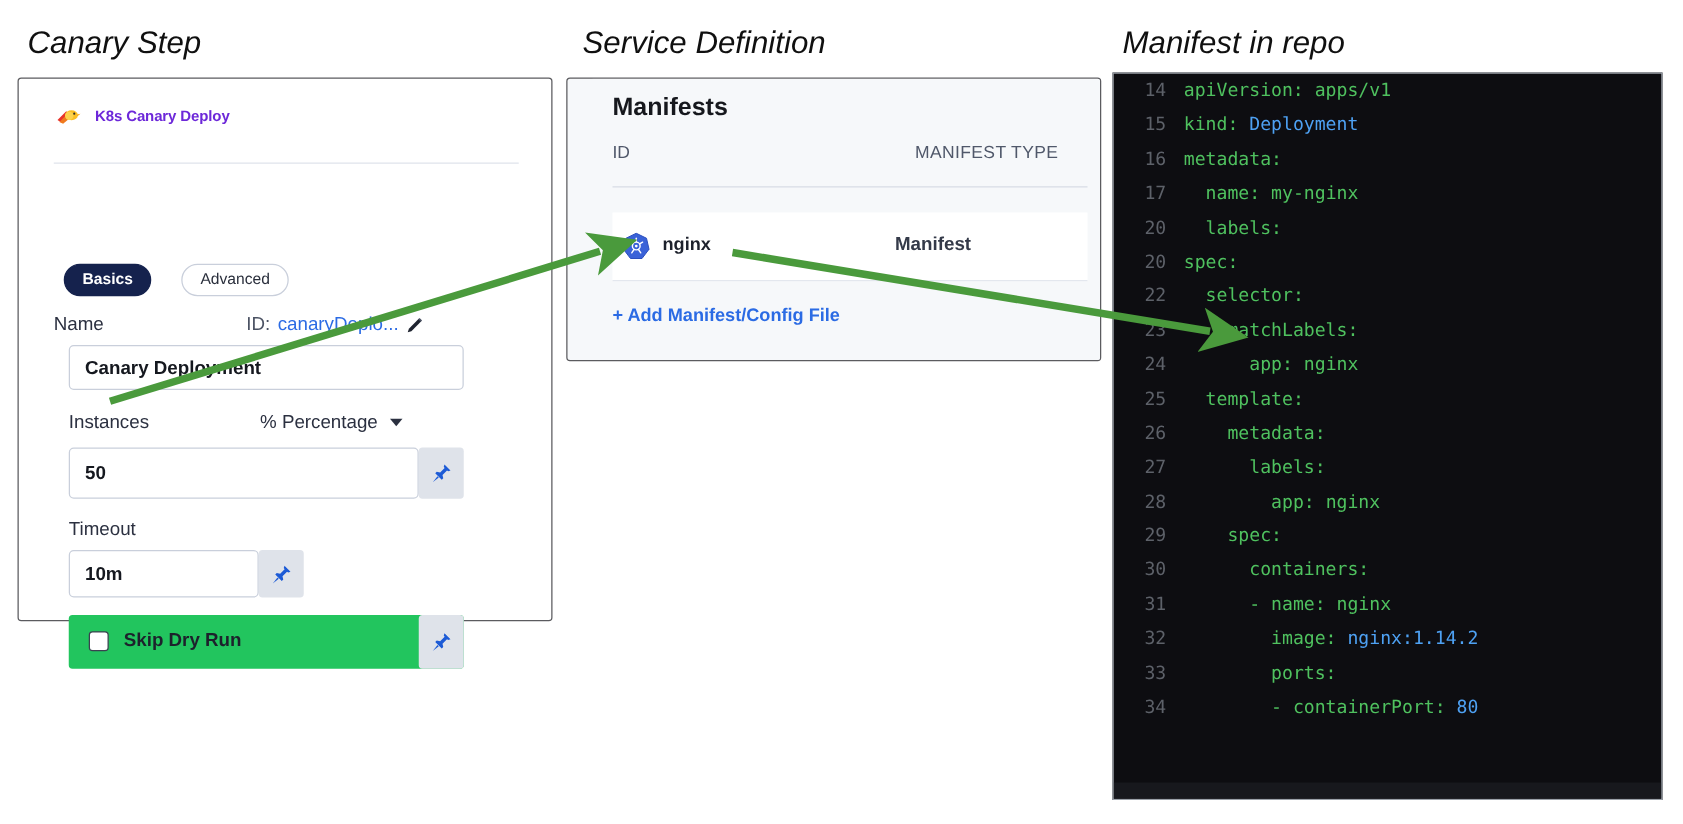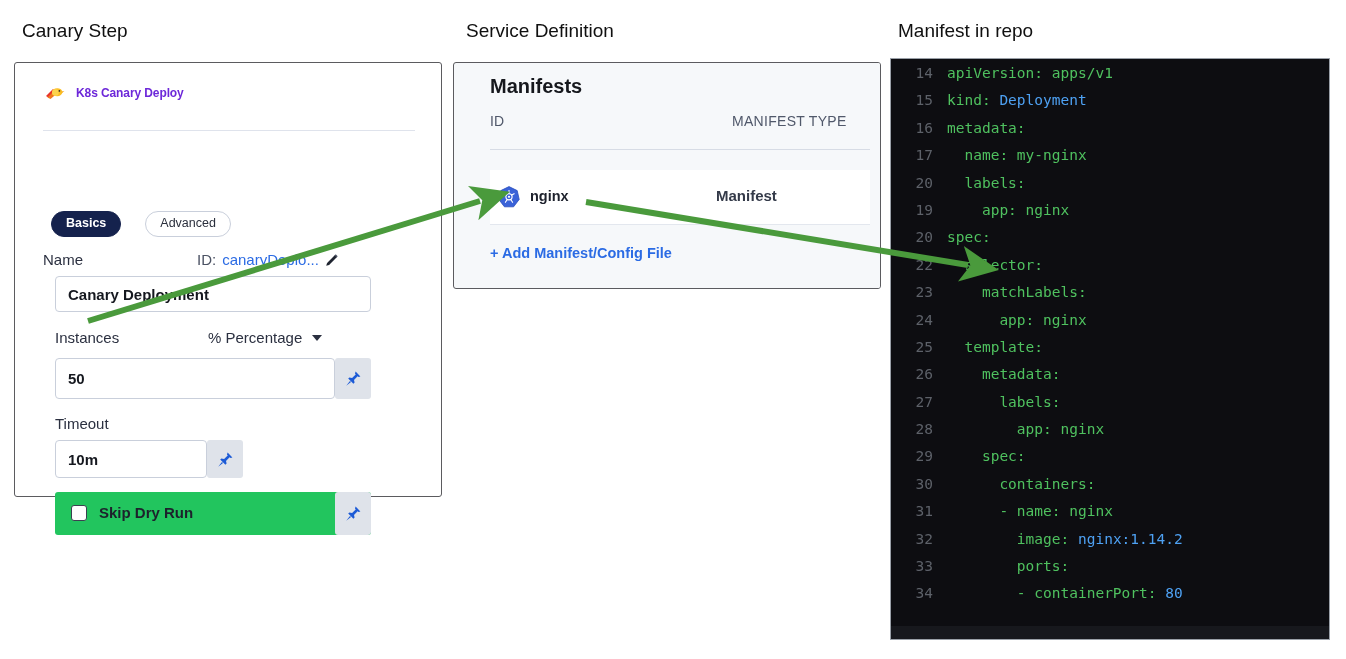--- a/index.html
+++ b/index.html
@@ -10,24 +10,25 @@
     width: 1346px; height: 659px;
     position: relative;
     font-family: "Liberation Sans", sans-serif;
     -webkit-font-smoothing: antialiased;
   }
   .stage { position: absolute; left:0; top:0; width:1346px; height:659px; }
 
   
   .caption {
     position: absolute;
-    font-size: 19px;
+    font-size: 25px;
     color: #101010;
     font-family: "Liberation Sans", sans-serif;
     white-space: nowrap;
+    font-style: italic;
   }
   #cap-1 { left: 22px;  top: 20px; }
   #cap-2 { left: 466px; top: 20px; }
   #cap-3 { left: 898px; top: 20px; }
 
   
   #card-canary {
     position: absolute;
     left: 14px; top: 62px;
     width: 428px; height: 435px;
@@ -309,21 +310,20 @@
     </div>
   </div>
 
   <div id="card-code">
     <div class="codebody" id="codebody">
         <span class="cline"><span class="lnum">14</span><span class="k-key">apiVersion:</span> <span class="k-plain">apps/v1</span></span>
         <span class="cline"><span class="lnum">15</span><span class="k-key">kind:</span> <span class="k-val">Deployment</span></span>
         <span class="cline"><span class="lnum">16</span><span class="k-key">metadata:</span></span>
         <span class="cline"><span class="lnum">17</span>  <span class="k-key">name:</span> <span class="k-plain">my-nginx</span></span>
         <span class="cline"><span class="lnum">20</span>  <span class="k-key">labels:</span></span>
-        <span class="cline"><span class="lnum">19</span>    <span class="k-key">app:</span> <span class="k-plain">nginx</span></span>
         <span class="cline"><span class="lnum">20</span><span class="k-key">spec:</span></span>
         <span class="cline"><span class="lnum">22</span>  <span class="k-key">selector:</span></span>
         <span class="cline"><span class="lnum">23</span>    <span class="k-key">matchLabels:</span></span>
         <span class="cline"><span class="lnum">24</span>      <span class="k-key">app:</span> <span class="k-plain">nginx</span></span>
         <span class="cline"><span class="lnum">25</span>  <span class="k-key">template:</span></span>
         <span class="cline"><span class="lnum">26</span>    <span class="k-key">metadata:</span></span>
         <span class="cline"><span class="lnum">27</span>      <span class="k-key">labels:</span></span>
         <span class="cline"><span class="lnum">28</span>        <span class="k-key">app:</span> <span class="k-plain">nginx</span></span>
         <span class="cline"><span class="lnum">29</span>    <span class="k-key">spec:</span></span>
         <span class="cline"><span class="lnum">30</span>      <span class="k-key">containers:</span></span>

